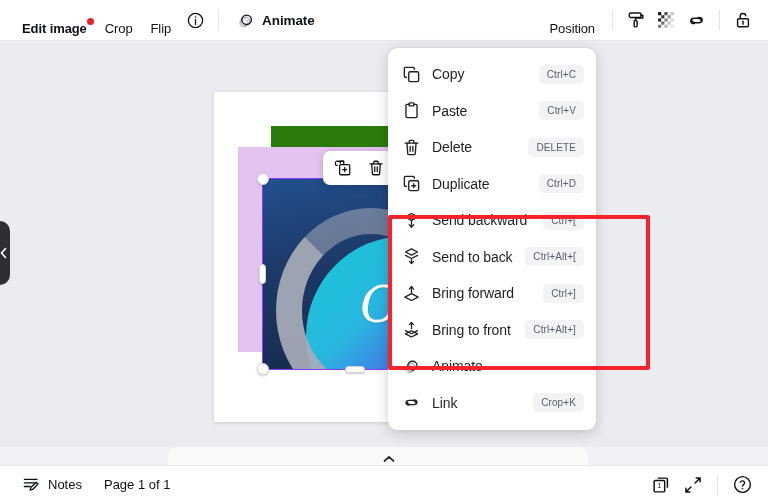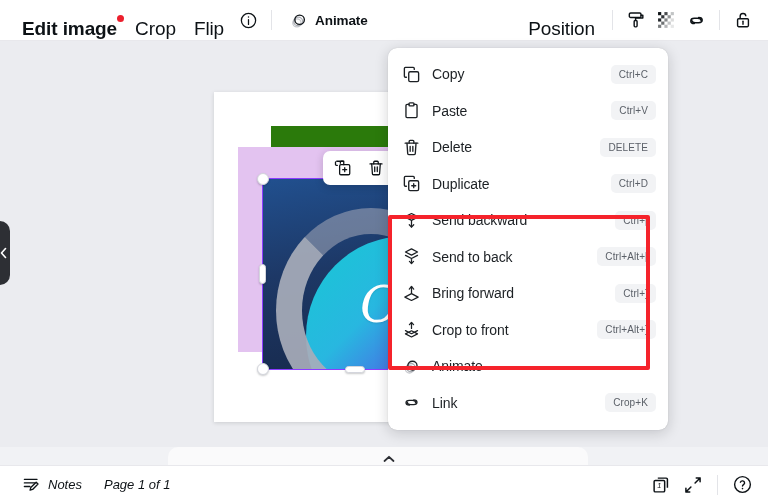--- a/index.html
+++ b/index.html
@@ -16,21 +16,21 @@
     position: absolute; left: 0; top: 0; width: 768px; height: 41px;
     background: #ffffff;
     display: flex; align-items: center;
     border-bottom: 1px solid #e8e8ec;
     z-index: 30;
   }
   .tb-left { display: flex; align-items: center; padding-left: 13px; gap: 0; }
   .tb-right { margin-left: auto; display: flex; align-items: center; padding-right: 10px; }
   .tb-btn {
     position: relative;
-    font-size: 19px; color: #0d1216; font-weight: 600;
+    font-size: 13px; color: #0d1216; font-weight: 600;
     padding: 6px 9px; border-radius: 6px; cursor: pointer;
     white-space: nowrap; letter-spacing: -0.1px; margin-top: 17px;
   }
   .tb-btn.plain { font-weight: 500; }
   .dot-badge {
     position: absolute; right: 2px; top: 3px;
     width: 7px; height: 7px; border-radius: 50%;
     background: #ec1f2d;
   }
   .tb-icon {
@@ -151,35 +151,35 @@
   .ws-band-page {
     position: absolute; left: 168px; bottom: 0; width: 420px; height: 18px;
     background: #fafafb;
     border-top-left-radius: 10px; border-top-right-radius: 10px;
   }
 
   
   .bottombar {
     position: absolute; left: 0; bottom: 0; width: 768px; height: 38px;
     background: #ffffff; border-top: 1px solid #e8e8ec;
-    display: flex; align-items: center; z-index: 30; font-style: italic;
+    display: flex; align-items: center; z-index: 30;
   }
   .bb-left { display: flex; align-items: center; padding-left: 13px; gap: 4px; }
   .bb-item { display: flex; align-items: center; gap: 7px;
              padding: 5px 9px; border-radius: 6px; cursor: pointer; }
   .bb-item span { font-size: 13px; color: #0d1216; font-weight: 500; }
   .bb-right { margin-left: auto; display: flex; align-items: center; padding-right: 11px; gap: 2px;}
   .bb-icon { width: 30px; height: 30px; border-radius: 6px; cursor: pointer;
              display: flex; align-items: center; justify-content: center; }
   .bb-sep { width: 1px; height: 20px; background: #e3e4e8; margin: 0 7px; }
 
   
   .ctx-menu {
     position: absolute; left: 388px; top: 48px;
-    width: 280px;
+    width: 208px;
     background: #ffffff; border-radius: 9px;
     box-shadow: 0 3px 14px rgba(14,19,24,0.18), 0 0 1px rgba(14,19,24,0.22);
     padding: 8px 0 9px 0;
     z-index: 40;
   }
   .ctx-item {
     display: flex; align-items: center;
     height: 36.5px; padding: 0 12px 0 14px; cursor: pointer;
   }
   .ctx-ico { width: 25px; flex: 0 0 25px; display: flex; align-items: center;
@@ -451,21 +451,21 @@
 
     <div class="ctx-item">
       <span class="ctx-ico">
         <svg width="19" height="19" viewBox="0 0 24 24" fill="none" stroke="#1c2024" stroke-width="1.6" stroke-linecap="round" stroke-linejoin="round">
           <path d="M12 13.6 4.4 17.5 12 21.4l7.6-3.9z"></path>
           <path d="M4.4 13.4 12 17.3l7.6-3.9"></path>
           <path d="M12 10.6V3.4"></path>
             <path d="M9.4 5.9 12 3.2l2.6 2.7"></path>
         </svg>
       </span>
-      <span class="ctx-label">Crop to front</span>
+      <span class="ctx-label">Bring to front</span>
       <span class="ctx-kbd">Ctrl+Alt+]</span>
     </div>
 
     <div class="ctx-item">
       <span class="ctx-ico">
         <svg width="19" height="19" viewBox="0 0 24 24" fill="none">
           <ellipse cx="9.4" cy="15.4" rx="5" ry="4.8" stroke="#c6c8cd" stroke-width="1.6"></ellipse>
           <ellipse cx="11.2" cy="13.4" rx="5.4" ry="5.2" stroke="#a9acb3" stroke-width="1.6"></ellipse>
           <ellipse cx="13.2" cy="11" rx="5.8" ry="5.6" stroke="#1c2024" stroke-width="1.7"></ellipse>
         </svg>

